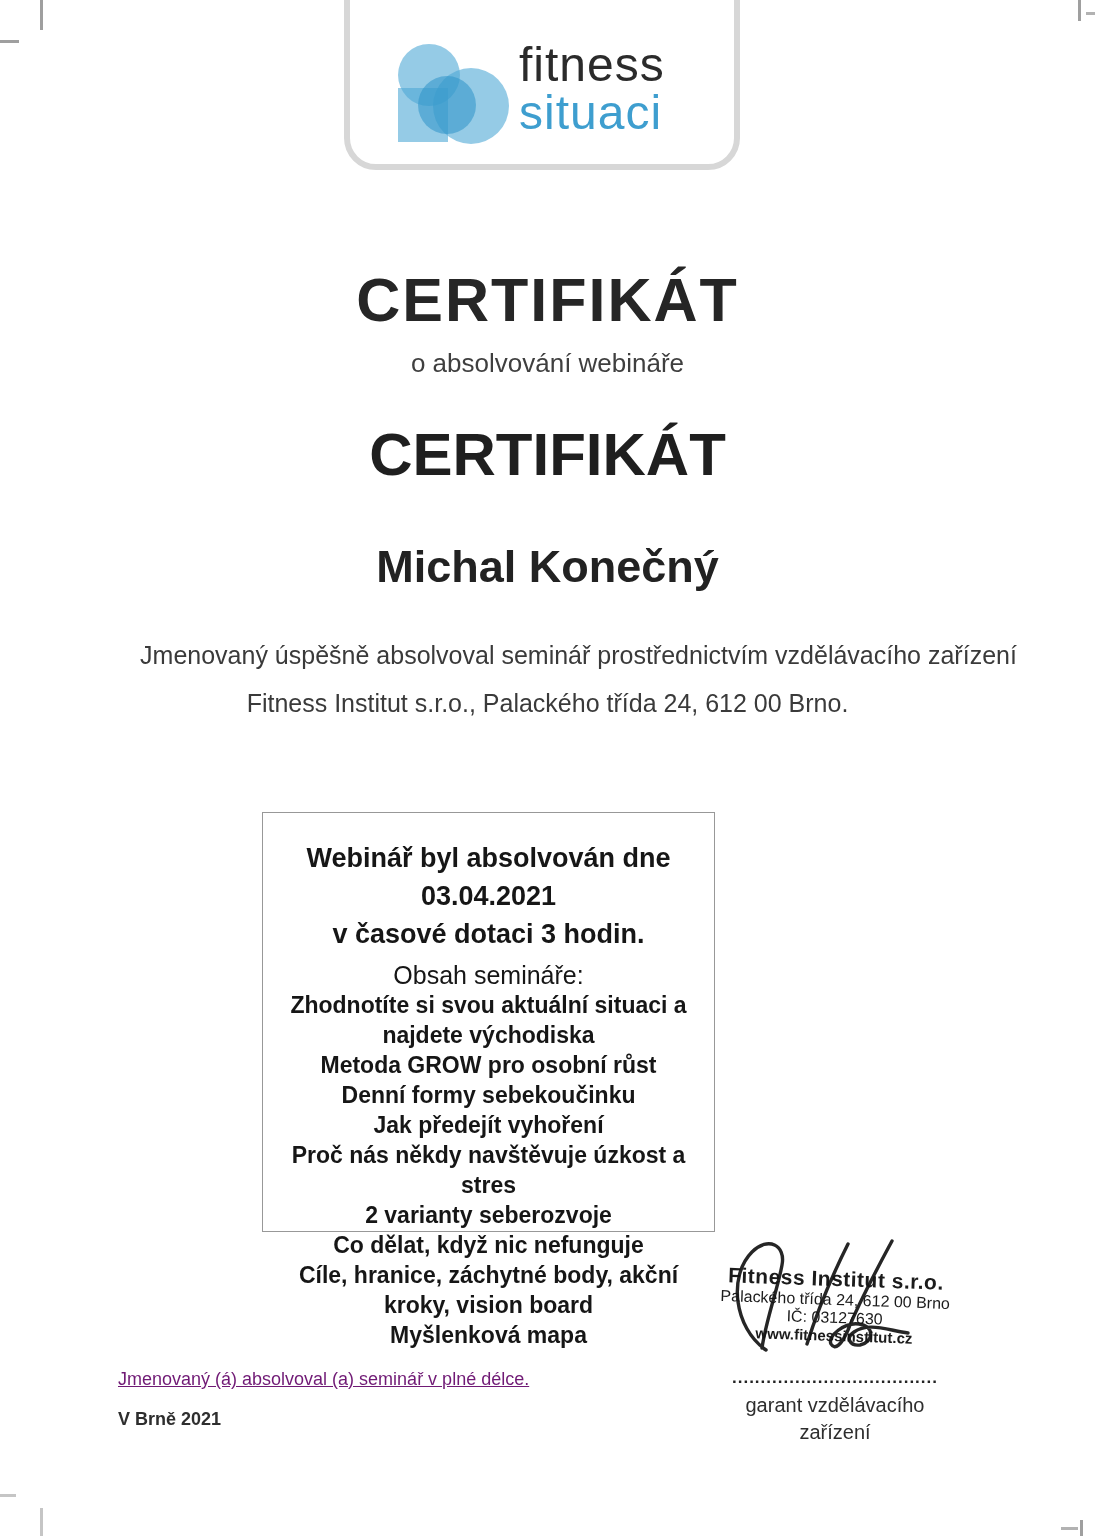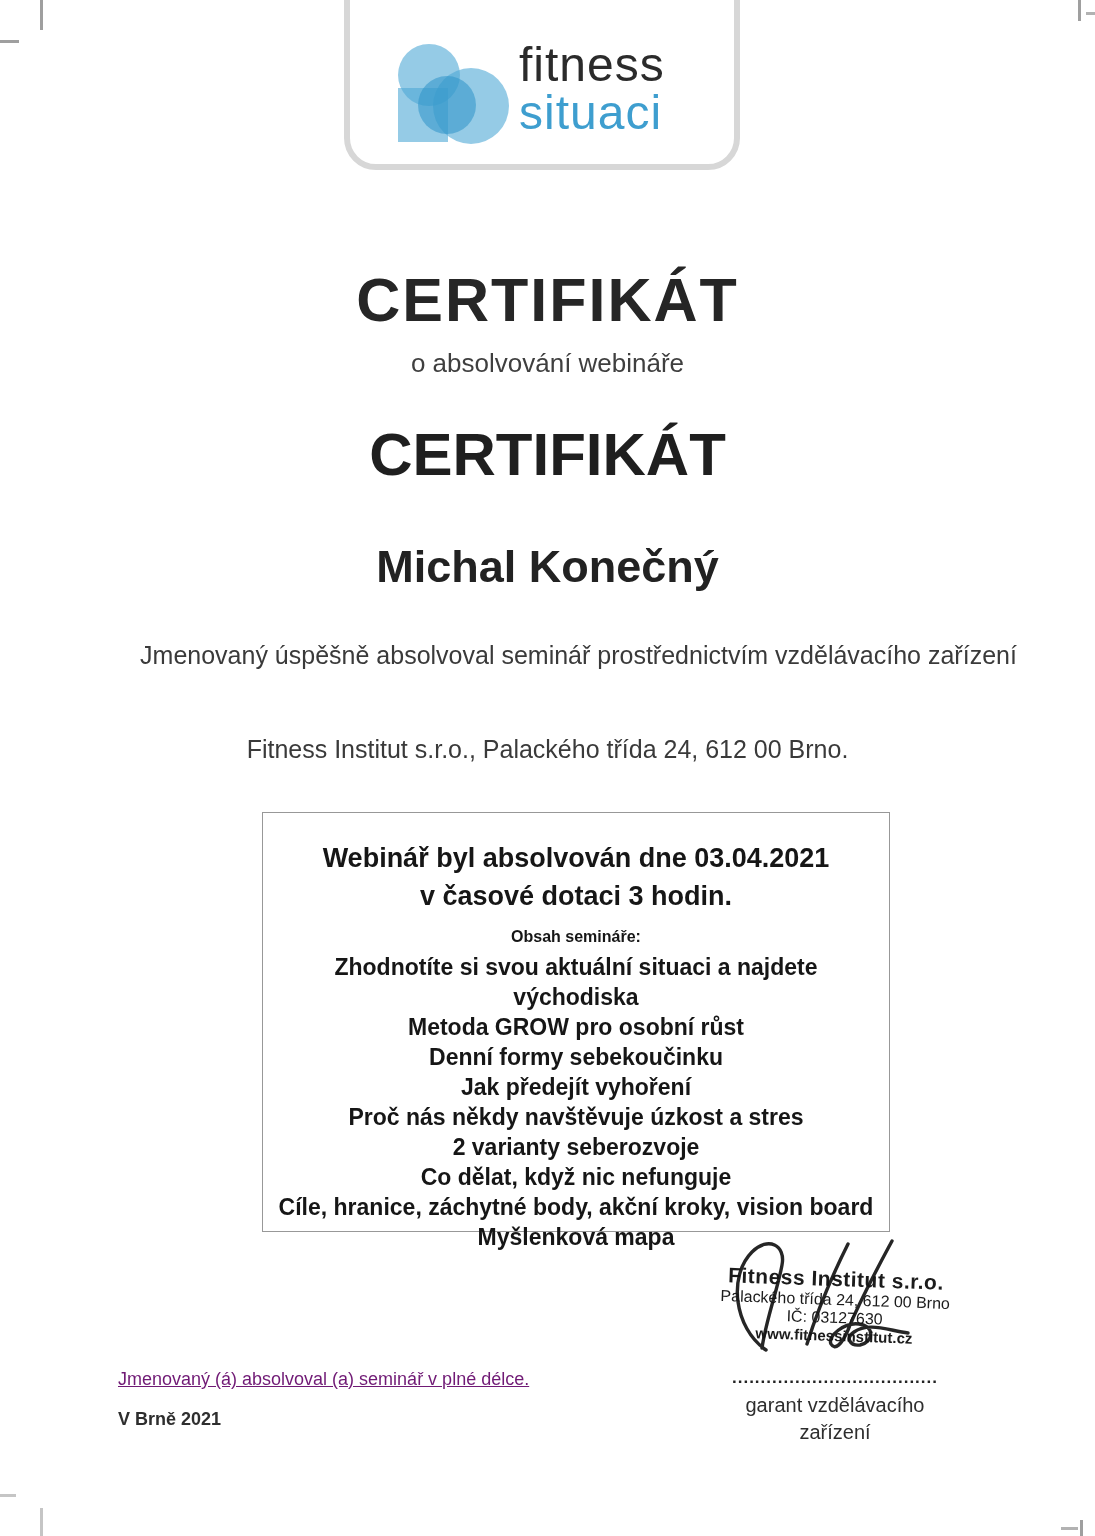--- a/index.html
+++ b/index.html
@@ -33,31 +33,31 @@
   .brand{position:absolute;left:519px;font-size:48px;line-height:1;letter-spacing:1px;font-weight:400;}
   .brand-top{top:41px;color:#2b2b2b;}
   .brand-bottom{top:89px;color:#3e9ecf;}
 
   .center{position:absolute;left:0;width:100%;text-align:center;}
   .title{top:265px;font-size:61px;font-weight:700;letter-spacing:2px;color:#262626;}
   .subtitle{top:348px;font-size:26px;color:#3f3f3f;}
   .course{top:420px;font-size:60px;font-weight:700;color:#1f1f1f;}
   .recipient{top:541px;font-size:45px;font-weight:700;color:#222222;}
   .stmt1{top:641px;font-size:25px;color:#3a3a3a;margin-left:31px;}
-  .stmt2{top:689px;font-size:25px;color:#3a3a3a;margin-top:46px;}
+  .stmt2{top:689px;font-size:25px;color:#3a3a3a;}
 
   
   .details{
     position:absolute;left:262px;top:812px;
-    width:628px;height:420px;box-sizing:border-box;
+    width:453px;height:420px;box-sizing:border-box;
     border:1px solid #989898;background:#ffffff;
     text-align:center;padding:26px 12px 0 12px;
   }
   .d-head{font-size:27px;font-weight:700;line-height:38px;color:#161616;}
-  .d-label{margin-top:7px;font-size:16px;font-weight:700;color:#161616;line-height:30px;}
+  .d-label{margin-top:7px;font-size:25px;font-weight:400;color:#161616;line-height:30px;}
   .d-item{font-size:23px;font-weight:700;color:#161616;line-height:30px;}
 
   
   .stamp{
     position:absolute;left:715px;top:1268px;width:240px;
     text-align:center;color:#1b1b1b;transform:rotate(2deg);
   }
   .stamp .s1{font-size:21px;font-weight:700;letter-spacing:.5px;line-height:22px;}
   .stamp .s2{font-size:16px;line-height:19px;}
   .stamp .s3{font-size:16px;line-height:18px;}

